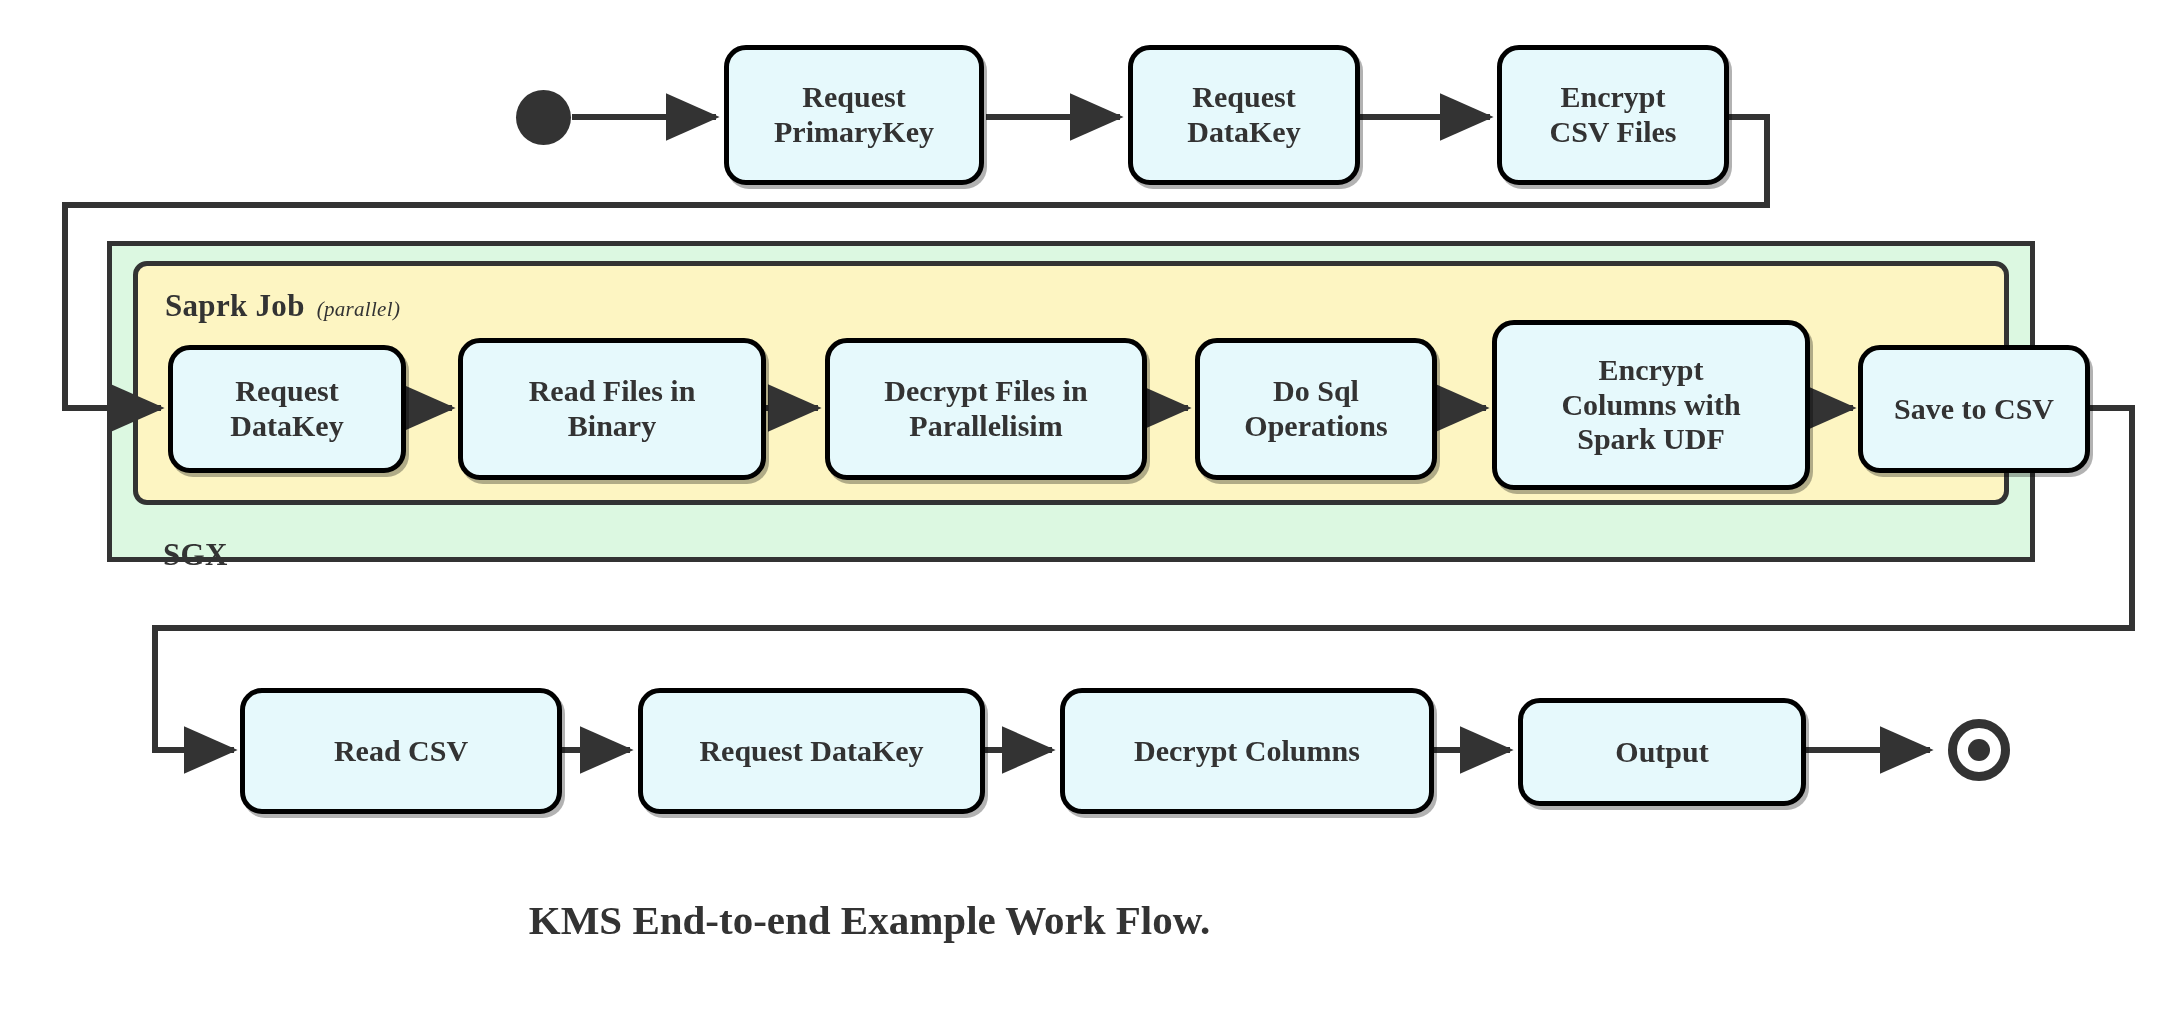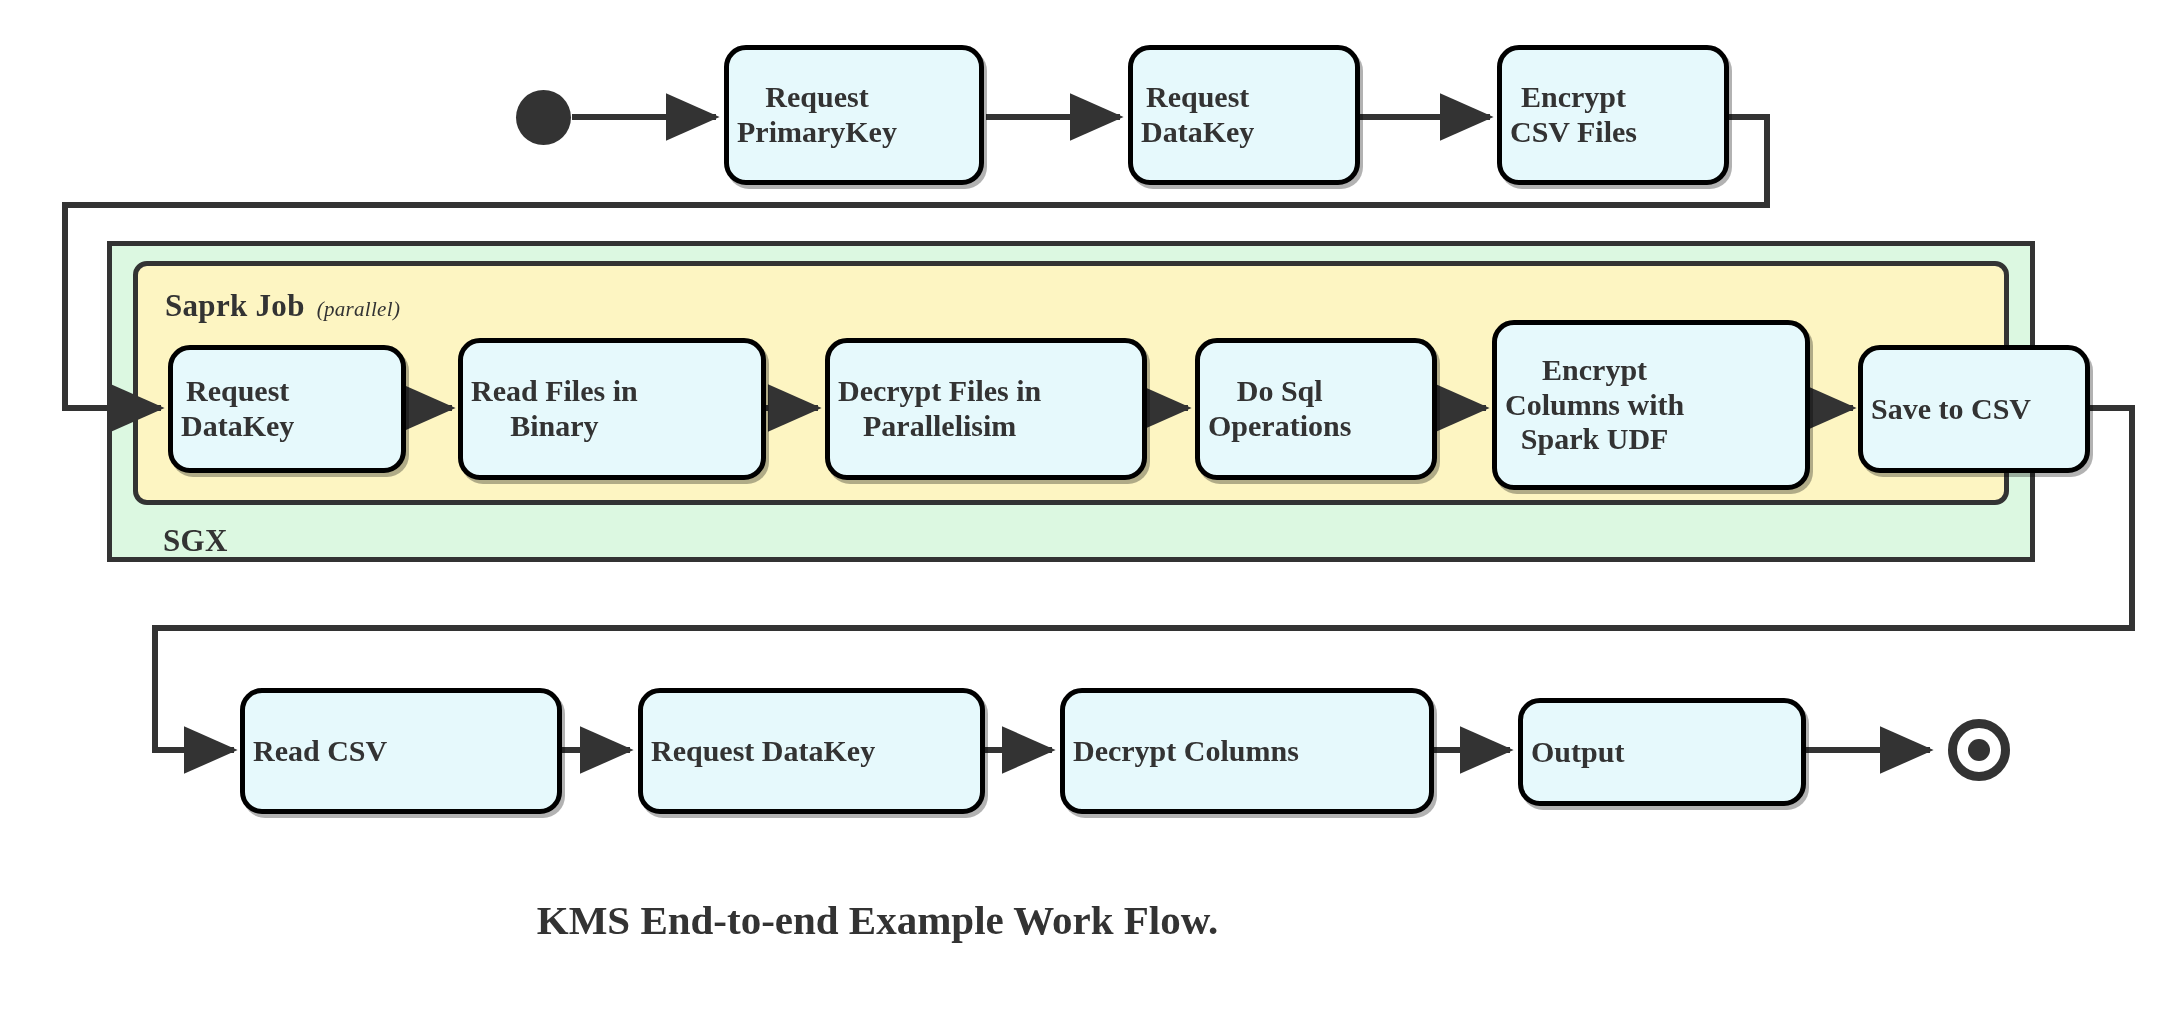--- a/index.html
+++ b/index.html
@@ -54,21 +54,21 @@
     box-sizing: border-box;
     background: #e6f9fc;
     border: 5px solid #000000;
     border-radius: 22px;
     color: #333333;
     font-weight: bold;
     font-size: 30px;
     line-height: 1.16;
     display: flex;
     align-items: center;
-    justify-content: flex-start;
+    justify-content: center;
     text-align: center;
     padding: 2px 8px;
     box-shadow: 3px 4px 0 rgba(0,0,0,0.30);
   }
   .node-text { display: block; white-space: pre-line; }
   .start-node {
     position: absolute;
     background: #333333;
     border-radius: 50%;
   }
@@ -101,21 +101,21 @@
 <body>
 
 <div id="stage">
 
   <div class="region region-sgx" style="left:107px; top:241px; width:1928px; height:321px;"></div>
 
   <div class="region region-spark" style="left:133px; top:261px; width:1876px; height:244px;"></div>
 
   <div class="region-label" style="left:165px; top:288px;"><span>Saprk Job</span><span class="qual" style="padding-left:12px;">(parallel)</span></div>
 
-  <div class="region-label" style="left:163px; top:523px;">SGX</div>
+  <div class="region-label" style="left:163px; top:537px;">SGX</div>
 
   <svg id="wires" viewBox="0 0 2179 1036" xmlns="http://www.w3.org/2000/svg">
     <defs>
       <marker id="ah" markerWidth="9" markerHeight="8" refX="8.4" refY="4" orient="auto" markerUnits="strokeWidth">
         <path d="M0,0 L9,4 L0,8 z" fill="#333333"></path>
       </marker>
     </defs>
     <g stroke="#333333" stroke-width="6" fill="none">
 
       <line x1="572" y1="117" x2="716" y2="117" marker-end="url(#ah)"></line>
@@ -201,15 +201,15 @@
   </div>
 
   <div class="node" style="left:1060px; top:688px; width:374px; height:126px;">
     <span class="node-text">Decrypt Columns</span>
   </div>
 
   <div class="node" style="left:1518px; top:698px; width:288px; height:108px;">
     <span class="node-text">Output</span>
   </div>
 
-  <div class="caption" style="left:12px; top:896px; width:1731px;">KMS End-to-end Example Work Flow.</div>
+  <div class="caption" style="left:4px; top:896px; width:1731px;">KMS End-to-end Example Work Flow.</div>
 
 </div>
 
 </body></html>

